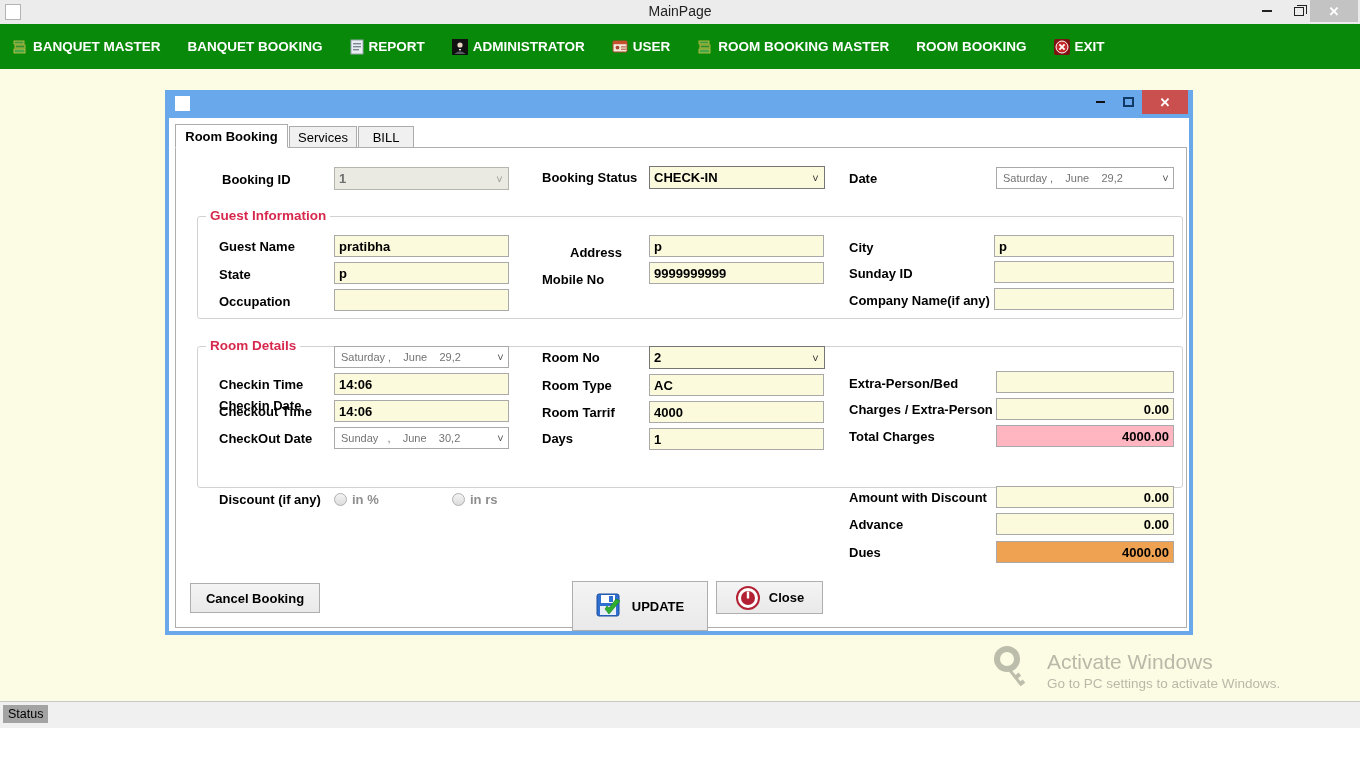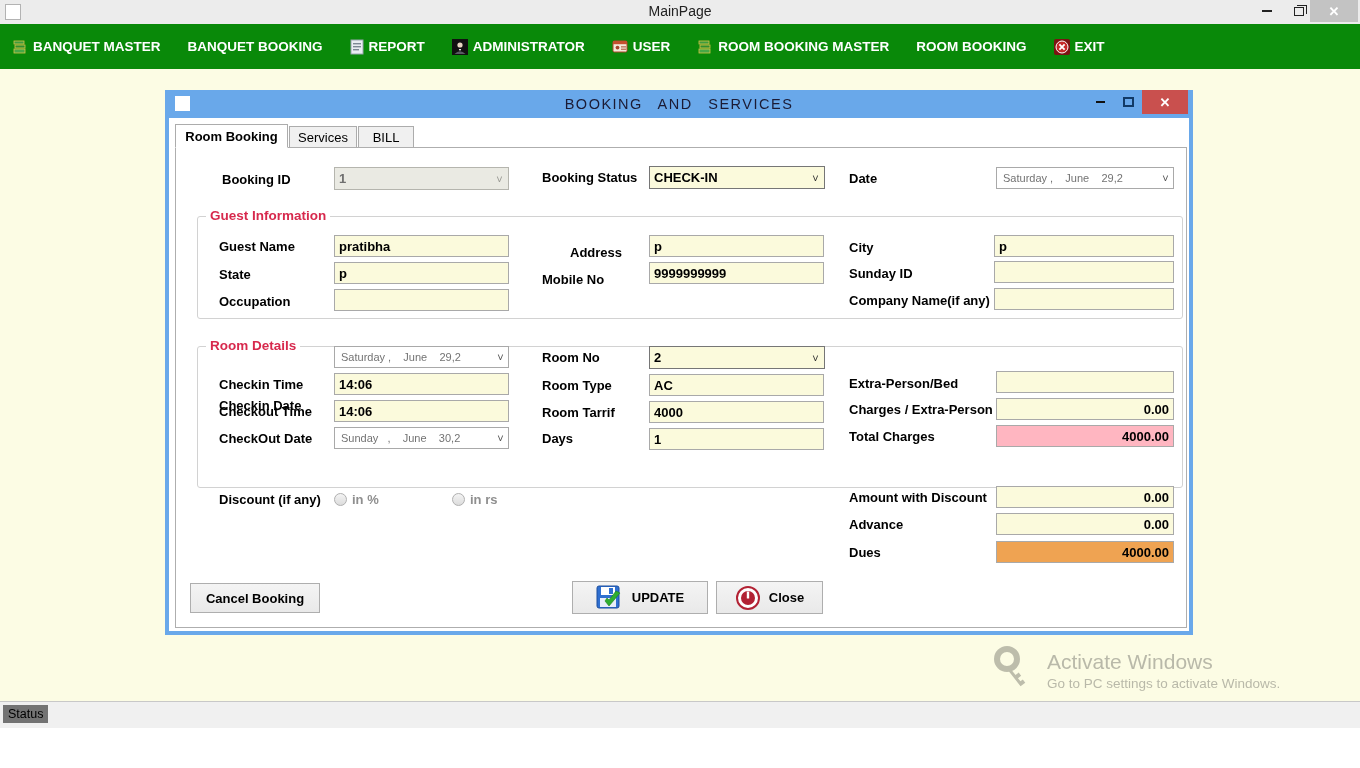--- a/index.html
+++ b/index.html
@@ -26,21 +26,21 @@
   
   .desktop { position:absolute; left:0; top:69px; width:1360px; height:632px; background:#fcfce4; }
 
   
   .watermark { position:absolute; left:985px; top:645px; width:360px; color:rgba(130,130,120,0.55); }
   .watermark .wm-title { position:absolute; left:62px; top:5px; font-size:21px; }
   .watermark .wm-sub { position:absolute; left:62px; top:31px; font-size:13.5px; }
 
   
   .statusbar { position:absolute; left:0; top:701px; width:1360px; height:27px; background:#f0f0f0; border-top:1px solid #c8c8c8; }
-  .statusbar .chip { position:absolute; left:3px; top:3px; background:#737373; padding:2px 5px; font-size:12.5px; color:#000; }
+  .statusbar .chip { position:absolute; left:3px; top:3px; background:#a3a3a3; padding:2px 5px; font-size:12.5px; color:#000; }
 
   
   .dialog { position:absolute; left:165px; top:90px; width:1028px; height:545px; background:#fff; border:4px solid #69a8ea; }
   .dlg-titlebar { position:absolute; left:-4px; top:-4px; width:1028px; height:28px; background:#69a8ea; }
   .dlg-icon { position:absolute; left:10px; top:6px; width:15px; height:15px; background:#fff; }
   .dlg-title { position:absolute; left:0; right:0; top:6px; text-align:center; font-size:14.5px; color:#1b1b35; letter-spacing:1.5px; word-spacing:10px; }
   .dlg-btn { position:absolute; top:0; height:24px; display:flex; align-items:center; justify-content:center; }
   .dlg-min { left:922px; width:26px; }
   .dlg-min .dash { width:9px; height:2px; background:#111; }
   .dlg-max { left:950px; width:26px; }
@@ -170,21 +170,20 @@
     <div class="wm-sub">Go to PC settings to activate Windows.</div>
   </div>
 
   <div class="statusbar">
     <span class="chip">Status</span>
   </div>
 
   <div class="dialog">
     <div class="dlg-titlebar">
       <div class="dlg-icon"></div>
-      <div class="dlg-title">BOOKING AND SERVICES</div>
       <div class="dlg-btn dlg-min">
           <div class="dash"></div>
         </div>
       <div class="dlg-btn dlg-max">
           <div class="box"></div>
         </div>
       <div class="dlg-btn dlg-close">
           <span>✕</span>
         </div>
     </div>
@@ -286,21 +285,21 @@
     <div class="lbl" style="left:680px; top:396px;">Amount with Discount</div>
     <input class="field num" style="left: 827px; top: 392px; width: 178px;" value="0.00">
     <div class="lbl" style="left:680px; top:423px;">Advance</div>
     <input class="field num" style="left: 827px; top: 419px; width: 178px;" value="0.00">
     <div class="lbl" style="left:680px; top:451px;">Dues</div>
     <input class="field num orange" style="left: 827px; top: 447px; width: 178px;" value="4000.00">
 
     <div class="pushbtn" style="left:21px; top:489px; width:130px; height:30px;">
       <span>Cancel Booking</span>
     </div>
-    <div class="pushbtn" style="left:403px; top:487px; width:136px; height:33px;">
+    <div class="pushbtn" style="left:403px; top:487px; width:136px; height:50px;">
       <svg width="28" height="26" viewBox="0 0 28 26">
         <rect x="1" y="1" width="22" height="22" rx="2" fill="#2f6fd0" stroke="#1d4f9e"></rect>
         <rect x="5" y="2" width="14" height="8" fill="#fff"></rect>
         <rect x="13" y="3" width="4" height="6" fill="#2f6fd0"></rect>
         <rect x="4" y="13" width="16" height="9" fill="#e8eef8"></rect>
         <path d="M9 16 L13 21 L24 8 L20 6 L13 15 L11 13 Z" fill="#2fae2f" stroke="#1d7f1d" stroke-width="0.6"></path>
       </svg>
       <span>UPDATE</span>
     </div>
     <div class="pushbtn" style="left:547px; top:487px; width:107px; height:33px;">

